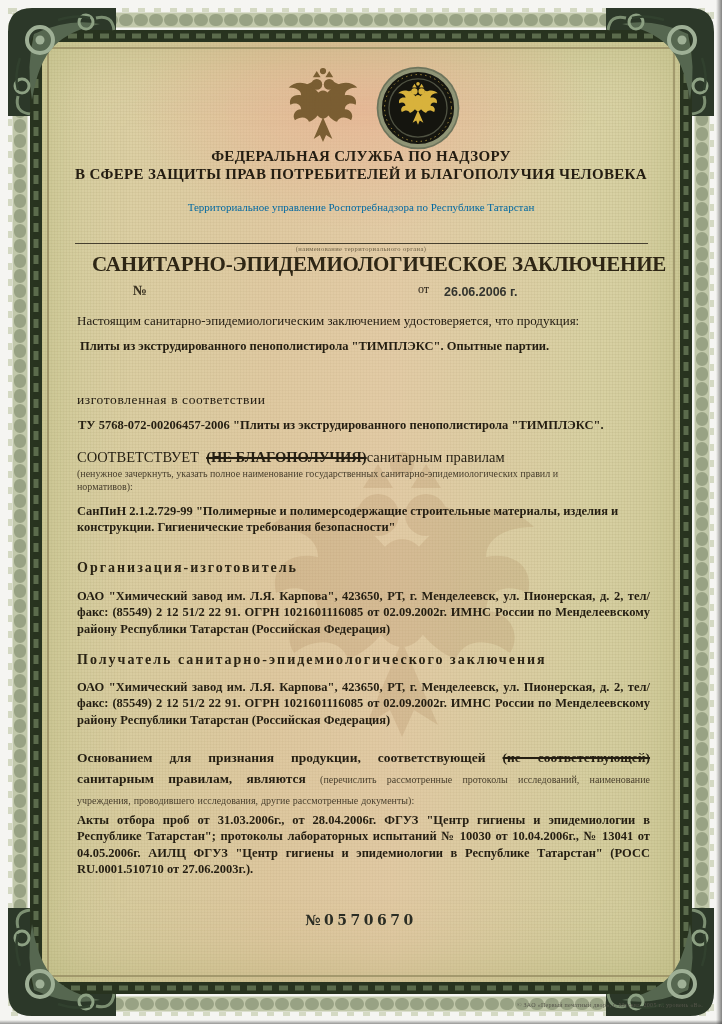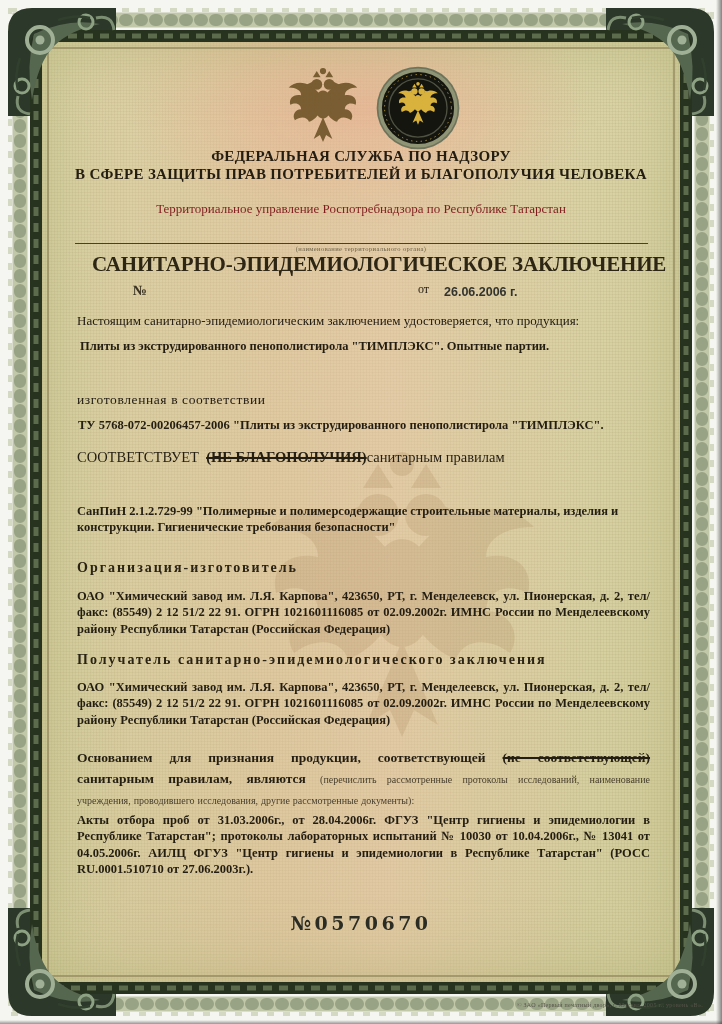--- a/index.html
+++ b/index.html
@@ -11,36 +11,36 @@
       linear-gradient(90deg, rgba(210,200,140,0) 0%, rgba(236,188,158,.36) 36%, rgba(238,196,168,.46) 55%, rgba(210,200,140,0) 86%),
       repeating-linear-gradient(0deg, rgba(148,138,88,.10) 0 1px, rgba(0,0,0,0) 1px 3px),
       repeating-linear-gradient(90deg, rgba(148,138,88,.10) 0 1px, rgba(0,0,0,0) 1px 3px),
       linear-gradient(#dad3a6,#d4cd9e);
     box-shadow:inset 0 0 70px rgba(168,172,108,.55);}
   svg.frame{position:absolute;left:0;top:0;z-index:2;pointer-events:none;}
   .content{position:absolute;left:0;top:0;width:722px;height:1024px;z-index:3;}
   .abs{position:absolute;}
   .ctr{left:0;width:722px;text-align:center;}
   .agency{font-weight:bold;font-size:15px;letter-spacing:.3px;color:#241d12;}
-  .terr{font-size:13px;color:#7f1d1d;}
+  .terr{font-size:11px;color:#0369a1;}
   .rule{left:75px;width:573px;border-top:1.5px solid #47402f;height:0;}
   .cap{font-size:6.5px;color:#6d6148;letter-spacing:.4px;}
   .doctitle{font-weight:bold;font-size:21px;letter-spacing:-0.2px;color:#2e2615;padding-left:18px;}
   .numlabel{font-size:14px;font-weight:bold;color:#3a3222;}
   .numval{font-family:"Liberation Sans",sans-serif;font-size:12.5px;font-weight:bold;color:#33342e;}
   .body-pre{font-size:13px;color:#201a10;}
   .filled{font-size:12.5px;font-weight:600;color:#241e12;line-height:1.3;}
   .big-pre{font-size:14.5px;color:#241e12;}
   .struck{text-decoration:line-through;text-decoration-thickness:2px;font-weight:bold;}
   .smallcap{font-size:10px;color:#473e2c;line-height:1.25;}
   .heading{font-weight:bold;font-size:14px;letter-spacing:2px;color:#2b2415;}
   .just{text-align:justify;}
   .basis{font-weight:bold;font-size:13.5px;word-spacing:3.5px;line-height:1.55;color:#241e12;}
   .basis .smallcap{font-weight:normal;word-spacing:0.5px;}
-  .serial{font-family:"DejaVu Serif",serif;font-weight:bold;font-size:19px;letter-spacing:3.5px;color:#2b2d24;}
+  .serial{font-family:"DejaVu Serif",serif;font-weight:bold;font-size:14px;letter-spacing:3.5px;color:#2b2d24;}
   .imprint{font-size:6px;color:#55544a;letter-spacing:.3px;}
   .scan-right{position:absolute;right:0;top:0;bottom:0;width:6px;z-index:4;
      background:linear-gradient(90deg,rgba(30,30,30,0),rgba(35,35,35,.55));}
   .scan-bottom{position:absolute;left:0;right:0;bottom:0;height:4px;z-index:4;
      background:linear-gradient(rgba(30,30,30,0),rgba(35,35,35,.45));}
   .wm{position:absolute;left:210px;top:395px;opacity:.13;z-index:0;}
 </style>
 </head>
 <body>
 
@@ -128,20 +128,21 @@
   <div class="abs body-pre" style="left:77px;top:313px;">Настоящим санитарно-эпидемиологическим заключением удостоверяется, что продукция:</div>
   <div class="abs body-pre" style="left:77px;top:392px;font-size:13.5px;letter-spacing:.6px;">изготовленная в соответствии</div>
 
   <div class="abs filled" style="left:80px;top:338px;width:565px;">Плиты из экструдированного пенополистирола "ТИМПЛЭКС". Опытные партии.</div>
   <div class="abs filled" style="left:78px;top:417px;width:565px;">ТУ 5768-072-00206457-2006 "Плиты из экструдированного пенополистирола "ТИМПЛЭКС".</div>
 
   <div class="abs big-pre" style="left:77px;top:449px;">
     <span>СООТВЕТСТВУЕТ</span>&nbsp;
     <span class="struck">(НЕ БЛАГОПОЛУЧИЯ)</span><span>санитарным правилам</span>
   </div>
+  <div class="abs smallcap" style="left:77px;top:468px;width:520px;">(ненужное зачеркнуть, указать полное наименование государственных санитарно-эпидемиологических правил и нормативов):</div>
 
   <div class="abs filled" style="left:77px;top:503px;width:573px;">СанПиН 2.1.2.729-99 "Полимерные и полимерсодержащие строительные материалы, изделия и конструкции. Гигиенические требования безопасности"</div>
 
   <div class="abs heading" style="left:77px;top:560px;">Организация-изготовитель</div>
   <div class="abs filled just" style="left:77px;top:588px;width:573px;">ОАО "Химический завод им. Л.Я. Карпова", 423650, РТ, г. Менделеевск, ул. Пионерская, д. 2, тел/факс: (85549) 2 12 51/2 22 91. ОГРН 1021601116085 от 02.09.2002г. ИМНС России по Менделеевскому району Республики Татарстан (Российская Федерация)</div>
 
   <div class="abs heading" style="left:77px;top:652px;">Получатель санитарно-эпидемиологического заключения</div>
   <div class="abs filled just" style="left:77px;top:679px;width:573px;">ОАО "Химический завод им. Л.Я. Карпова", 423650, РТ, г. Менделеевск, ул. Пионерская, д. 2, тел/факс: (85549) 2 12 51/2 22 91. ОГРН 1021601116085 от 02.09.2002г. ИМНС России по Менделеевскому району Республики Татарстан (Российская Федерация)</div>
 
   <div class="abs basis just" style="left:77px;top:748px;width:573px;">

